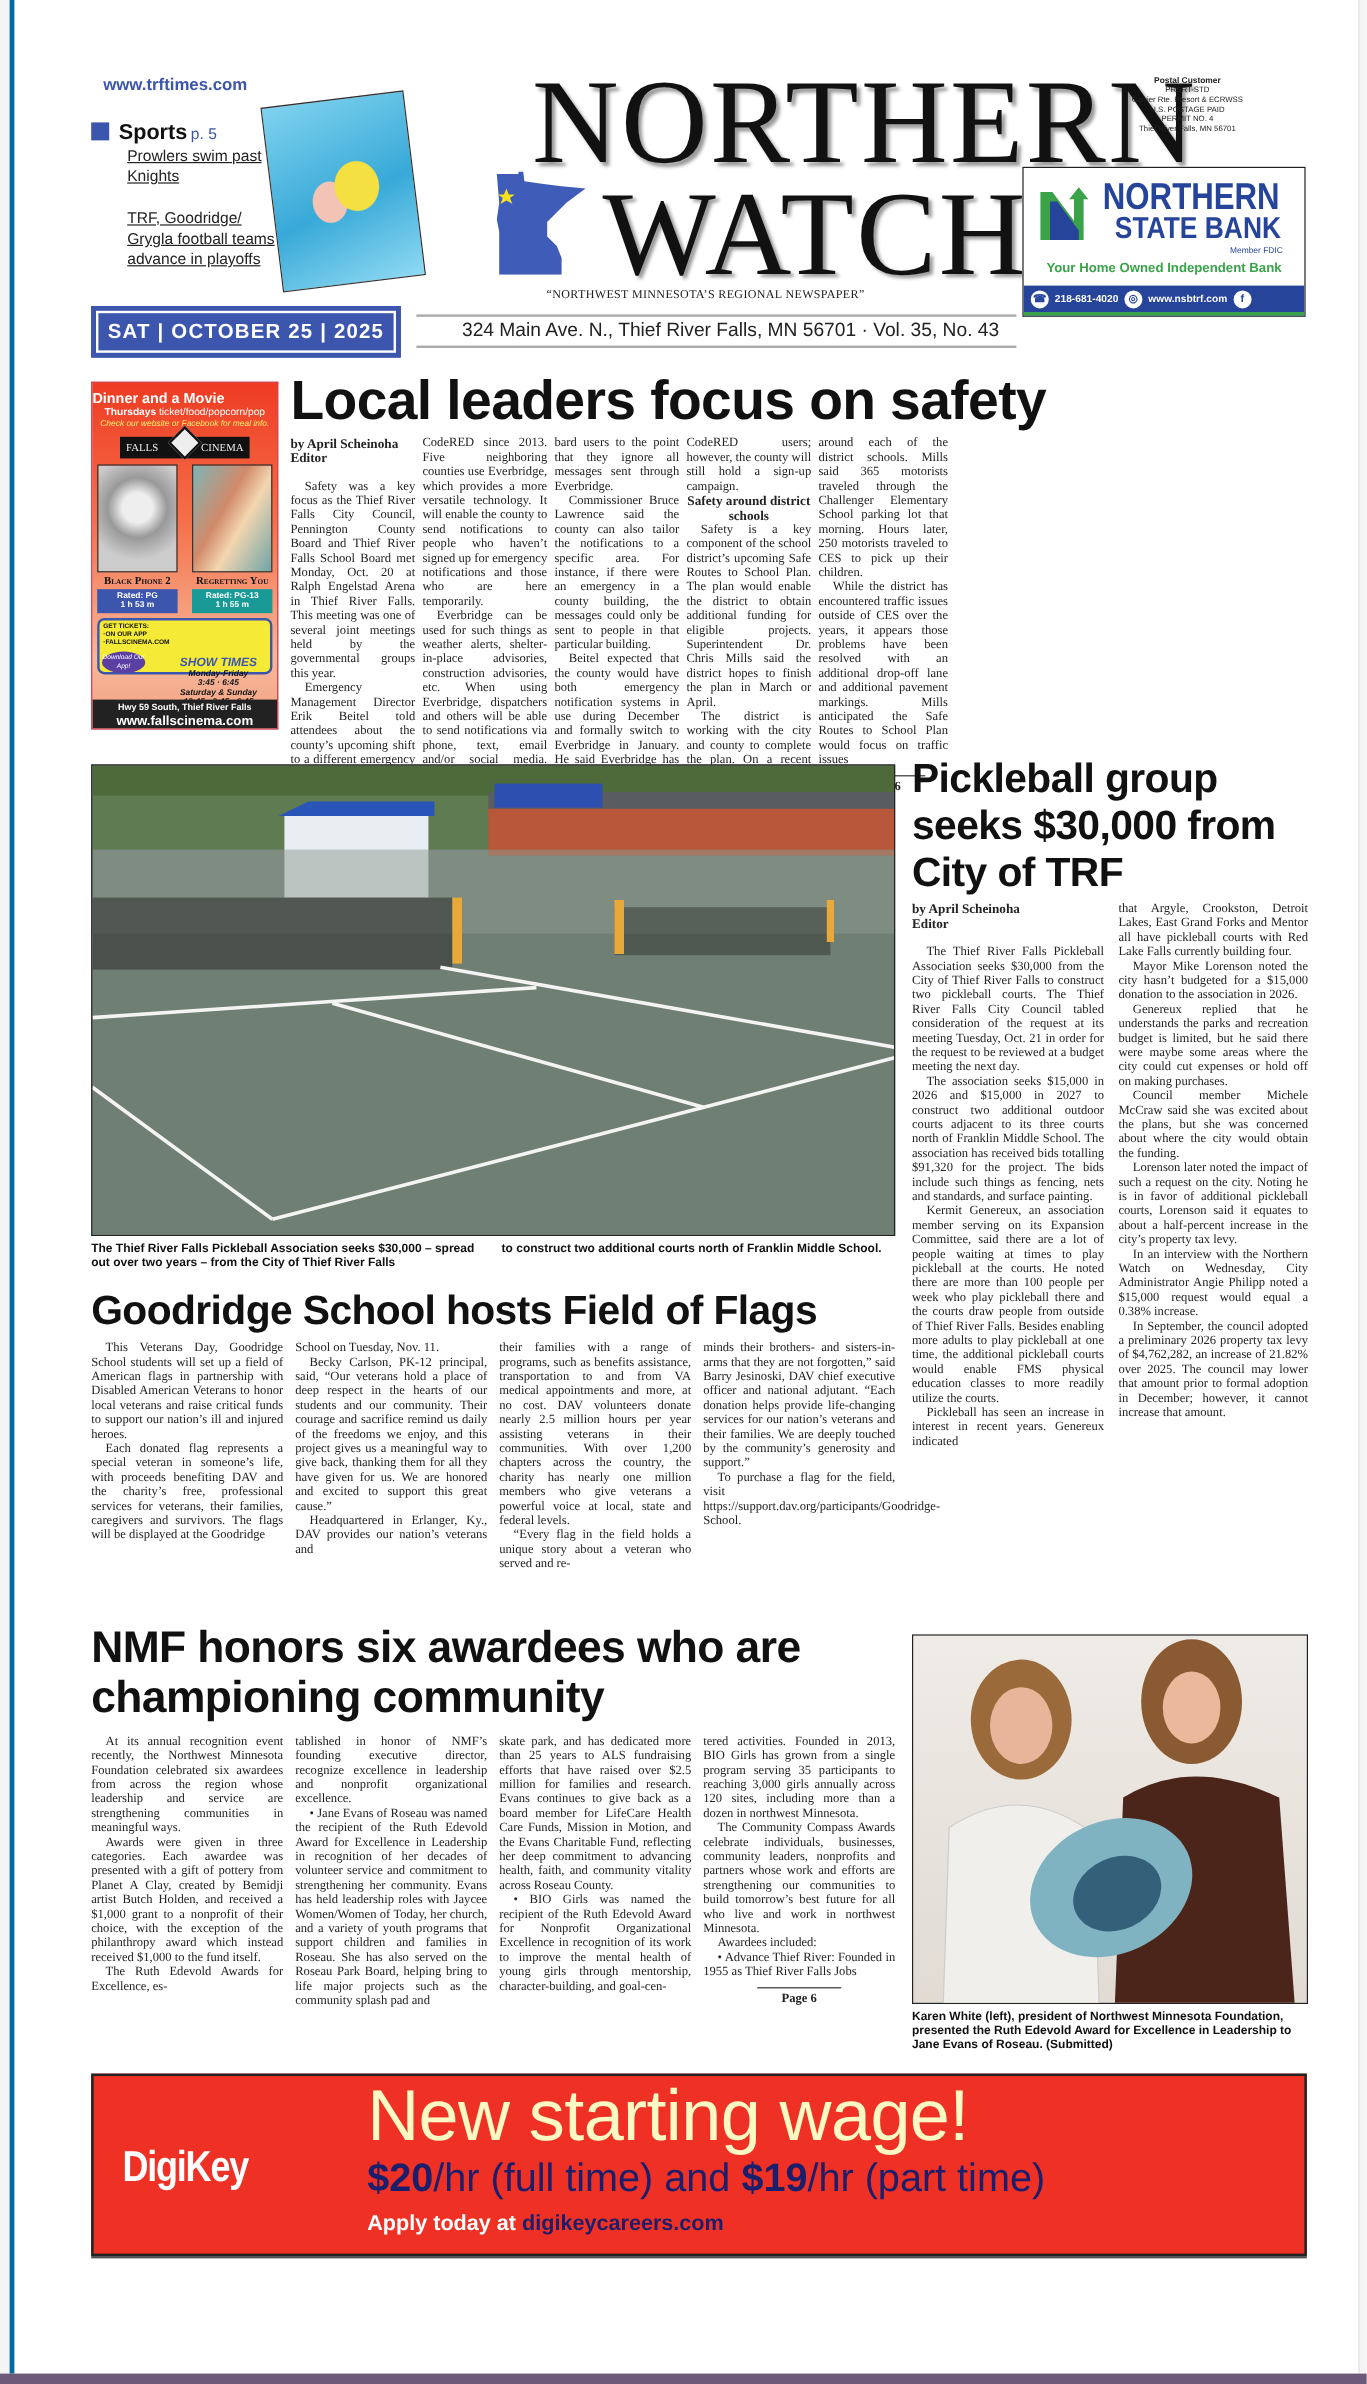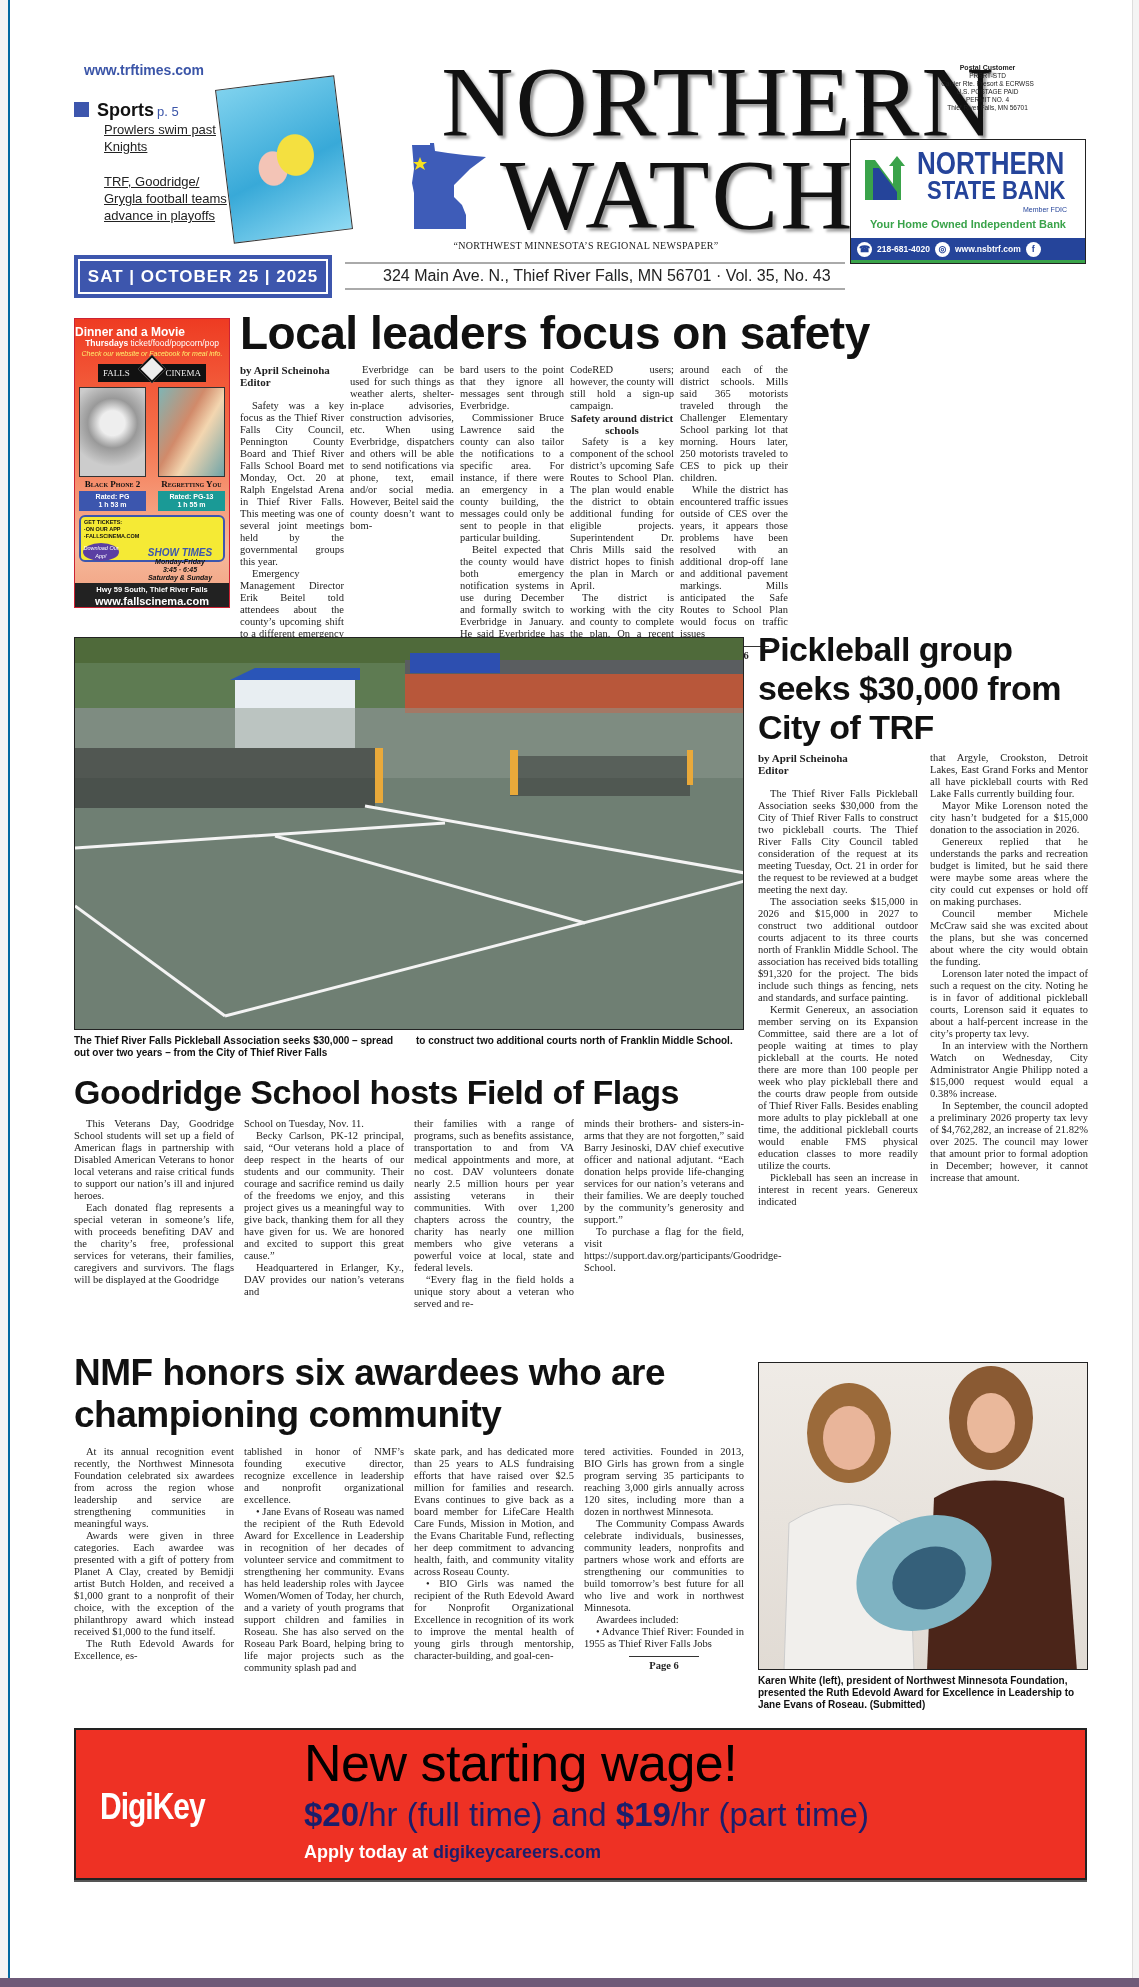--- a/index.html
+++ b/index.html
@@ -1,18 +1,18 @@
 <!DOCTYPE html>
 <html><head>
 <meta charset="utf-8">
 <style>
   * { box-sizing: border-box; margin: 0; padding: 0; }
   html, body { width: 1139px; height: 1987px; background: #f4f4f4; overflow: hidden; }
   body { font-family: "Liberation Serif", serif; color: #1a1a1a; position: relative; }
-  .page { position: absolute; left: 8px; top: 0; width: 1125px; height: 1978px; background: #fff; border-left: 2px solid #0369a1; border-right: 1px solid #ddd; }
+  .page { position: absolute; left: 8px; top: 0; width: 1125px; height: 1978px; background: #fff; border-left: 4px solid #0369a1; border-right: 1px solid #ddd; }
   .bottom-bar { position: absolute; left: 0; top: 1978px; width: 1139px; height: 9px; background: #6e5a78; }
   .abs { position: absolute; }
 
   
   .site-url { left: 74px; top: 62px; font-family: "Liberation Sans", sans-serif; font-weight: bold; font-size: 14px; color: #3b55a8; }
   .teaser { left: 64px; top: 100px; width: 160px; font-family: "Liberation Sans", sans-serif; }
   .teaser .sq { display: inline-block; width: 15px; height: 15px; background: #3d56ad; vertical-align: -1px; margin-right: 8px; }
   .teaser .sec { font-weight: bold; font-size: 18px; color: #111; }
   .teaser .pg { font-size: 13px; color: #3b55a8; margin-left: 3px; }
   .teaser p { font-size: 13px; line-height: 17px; margin-left: 30px; color: #222; text-decoration: underline; }
@@ -74,21 +74,21 @@
   .jump-line { width: 70px; height: 1px; background: #333; margin: 6px auto 3px; }
 
   
   .court-photo { left: 64px; top: 637px; width: 670px; height: 393px; border: 1px solid #222; overflow: hidden; background: #6f7f73; }
   .caption { font-family: "Liberation Sans", sans-serif; font-weight: bold; font-size: 10px; line-height: 12px; color: #111; }
   .nmf-photo { left: 748px; top: 1362px; width: 330px; height: 308px; border: 1px solid #222; overflow: hidden; background: linear-gradient(#efebe6, #e1dbd4); }
 
   
   .digikey { left: 64px; top: 1728px; width: 1013px; height: 152px; background: #ee3124; border: 2px solid #222; box-shadow: 0 2px 0 #555; font-family: "Liberation Sans", sans-serif; }
   .digikey .brand { position: absolute; left: 24px; top: 60px; font-weight: bold; font-size: 30px; color: #fff; letter-spacing: -1px; transform: scaleY(1.2); }
-  .digikey .l1 { position: absolute; left: 228px; top: 2px; font-size: 52px; line-height: 62px; color: #000000; letter-spacing: -0.5px; }
+  .digikey .l1 { position: absolute; left: 228px; top: 2px; font-size: 60px; line-height: 62px; color: #fef9c3; letter-spacing: -0.5px; }
   .digikey .l2 { position: absolute; left: 228px; top: 66px; font-size: 33px; line-height: 38px; color: #1b1e6b; }
   .digikey .l2 b { font-weight: bold; }
   .digikey .l3 { position: absolute; left: 228px; top: 112px; font-size: 18px; font-weight: bold; color: #fff; }
   .digikey .l3 span { color: #1b1e6b; }
 </style>
 </head>
 <body>
 
 <div class="page">
 
@@ -190,20 +190,21 @@
 
   <div class="abs h-sans headline1">Local leaders focus on safety</div>
 
   <div class="col" style="left:230px; top:364px; width:104px;">
     <div class="byline">by April Scheinoha</div>
     <div class="byline" style="margin-bottom:12px;">Editor</div>
     <p>Safety was a key focus as the Thief River Falls City Council, Pennington County Board and Thief River Falls School Board met Monday, Oct. 20 at Ralph Engelstad Arena in Thief River Falls. This meeting was one of several joint meetings held by the governmental groups this year.</p>
     <p>Emergency Management Director Erik Beitel told attendees about the county’s upcoming shift to a different emergency notification system, Everbridge. Pennington County has utilized</p>
   </div>
   <div class="col" style="left:340px; top:364px; width:104px;">
+    <p class="noind">CodeRED since 2013. Five neighboring counties use Everbridge, which provides a more versatile technology. It will enable the county to send notifications to people who haven’t signed up for emergency notifications and those who are here temporarily.</p>
     <p>Everbridge can be used for such things as weather alerts, shelter-in-place advisories, construction advisories, etc. When using Everbridge, dispatchers and others will be able to send notifications via phone, text, email and/or social media. However, Beitel said the county doesn’t want to bom-</p>
   </div>
   <div class="col" style="left:450px; top:364px; width:104px;">
     <p class="noind">bard users to the point that they ignore all messages sent through Everbridge.</p>
     <p>Commissioner Bruce Lawrence said the county can also tailor the notifications to a specific area. For instance, if there were an emergency in a county building, the messages could only be sent to people in that particular building.</p>
     <p>Beitel expected that the county would have both emergency notification systems in use during December and formally switch to Everbridge in January. He said Everbridge has the ability to capture information pertaining to the current</p>
   </div>
   <div class="col" style="left:560px; top:364px; width:104px;">
     <p class="noind">CodeRED users; however, the county will still hold a sign-up campaign.</p>
     <div class="subhead">Safety around district schools</div>

